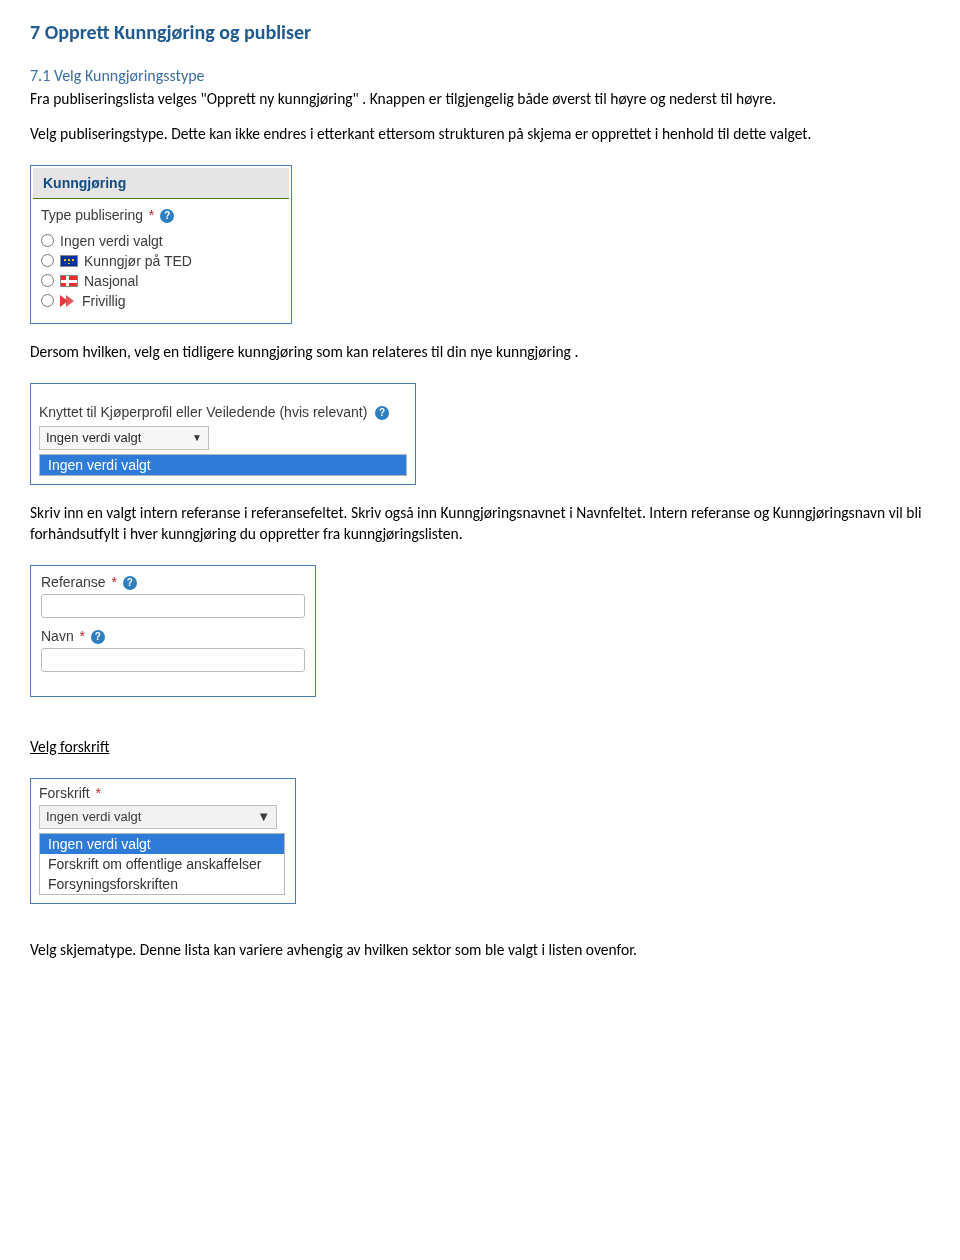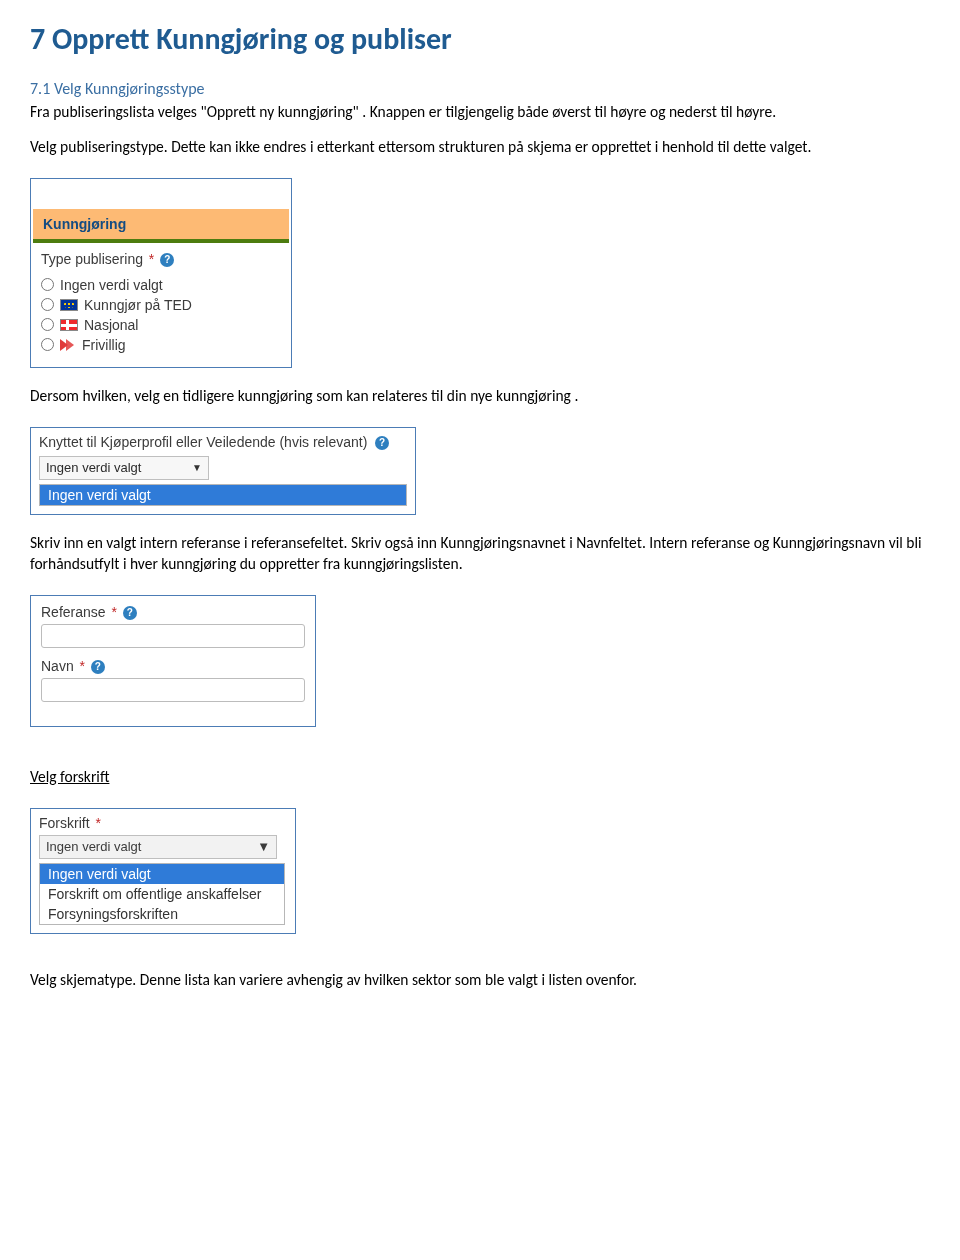--- a/index.html
+++ b/index.html
@@ -6,21 +6,21 @@
   body {
     font-family: Calibri, "Segoe UI", Arial, sans-serif;
     background: #fff;
     color: #000;
     width: 960px;
     margin: 0 auto;
     padding: 20px 30px;
   }
   h1 {
     color: #1f5b91;
-    font-size: 30px;
+    font-size: 20px;
     font-weight: 700;
     margin-bottom: 22px;
   }
   h2 {
     color: #3b6fa3;
     font-size: 16px;
     font-weight: 400;
     margin-bottom: 4px;
   }
   p {
@@ -33,26 +33,25 @@
     border: 1px solid #4c7cb5;
     background: #fff;
     padding: 2px;
     display: inline-block;
     margin: 6px 0 18px 0;
     vertical-align: top;
   }
   
   .kj-box { width: 256px; font-family: "Segoe UI", Arial, sans-serif; font-size: 14px; color: #3b3b3b; }
   .kj-header {
-    background: #fdba74;
-    border-bottom: 4px solid #4d7c0f;
+    background: #e5e5e5;
+    border-bottom: 1px solid #4d7c0f;
     color: #144c82;
     font-weight: 700;
     padding: 7px 10px;
-    margin-top: 28px;
   }
   .kj-body { padding: 8px 8px 10px 8px; }
   .kj-label-row { margin-bottom: 8px; }
   .kj-label-row .req { color: #c02626; padding: 0 2px; }
   .help-dot {
     display: inline-block;
     width: 14px; height: 14px;
     border-radius: 50%;
     background: #2e7fbf;
     color: #fff;
@@ -73,21 +72,21 @@
   .flag-eu::after { content:""; position:absolute; inset:2px; background: radial-gradient(circle, #ffcc00 1px, transparent 1px); background-size: 4px 4px; border-radius:50%; }
   .flag-no { background: #ef2b2d; position: relative; }
   .flag-no::before { content:""; position:absolute; top:0; bottom:0; left:5px; width:3px; background:#fff; }
   .flag-no::after  { content:""; position:absolute; left:0; right:0; top:4px; height:3px; background:#fff; }
   .friv-icon { width: 16px; height: 12px; display:inline-block; position:relative; }
   .friv-icon::before { content:""; position:absolute; left:0; top:0; width:0; height:0; border-style:solid; border-width:6px 0 6px 8px; border-color:transparent transparent transparent #e03a3a; }
   .friv-icon::after  { content:""; position:absolute; left:6px; top:0; width:0; height:0; border-style:solid; border-width:6px 0 6px 8px; border-color:transparent transparent transparent #e03a3a; opacity:.85; }
 
   
   .dd-box { width: 380px; font-family: "Segoe UI", Arial, sans-serif; font-size: 14px; color: #3b3b3b; padding: 4px 6px 6px 6px; }
-  .dd-label-row { margin-bottom: 6px; }
+  .dd-label-row { margin-bottom: 6px; margin-top: 14px; }
   .dd-select-closed {
     width: 170px;
     height: 24px;
     border: 1px solid #bfbfbf;
     background: #f7f7f7;
     display: flex; align-items: center; justify-content: space-between;
     padding: 0 6px;
     font-size: 13px;
     color: #2b2b2b;
     margin-bottom: 4px;

